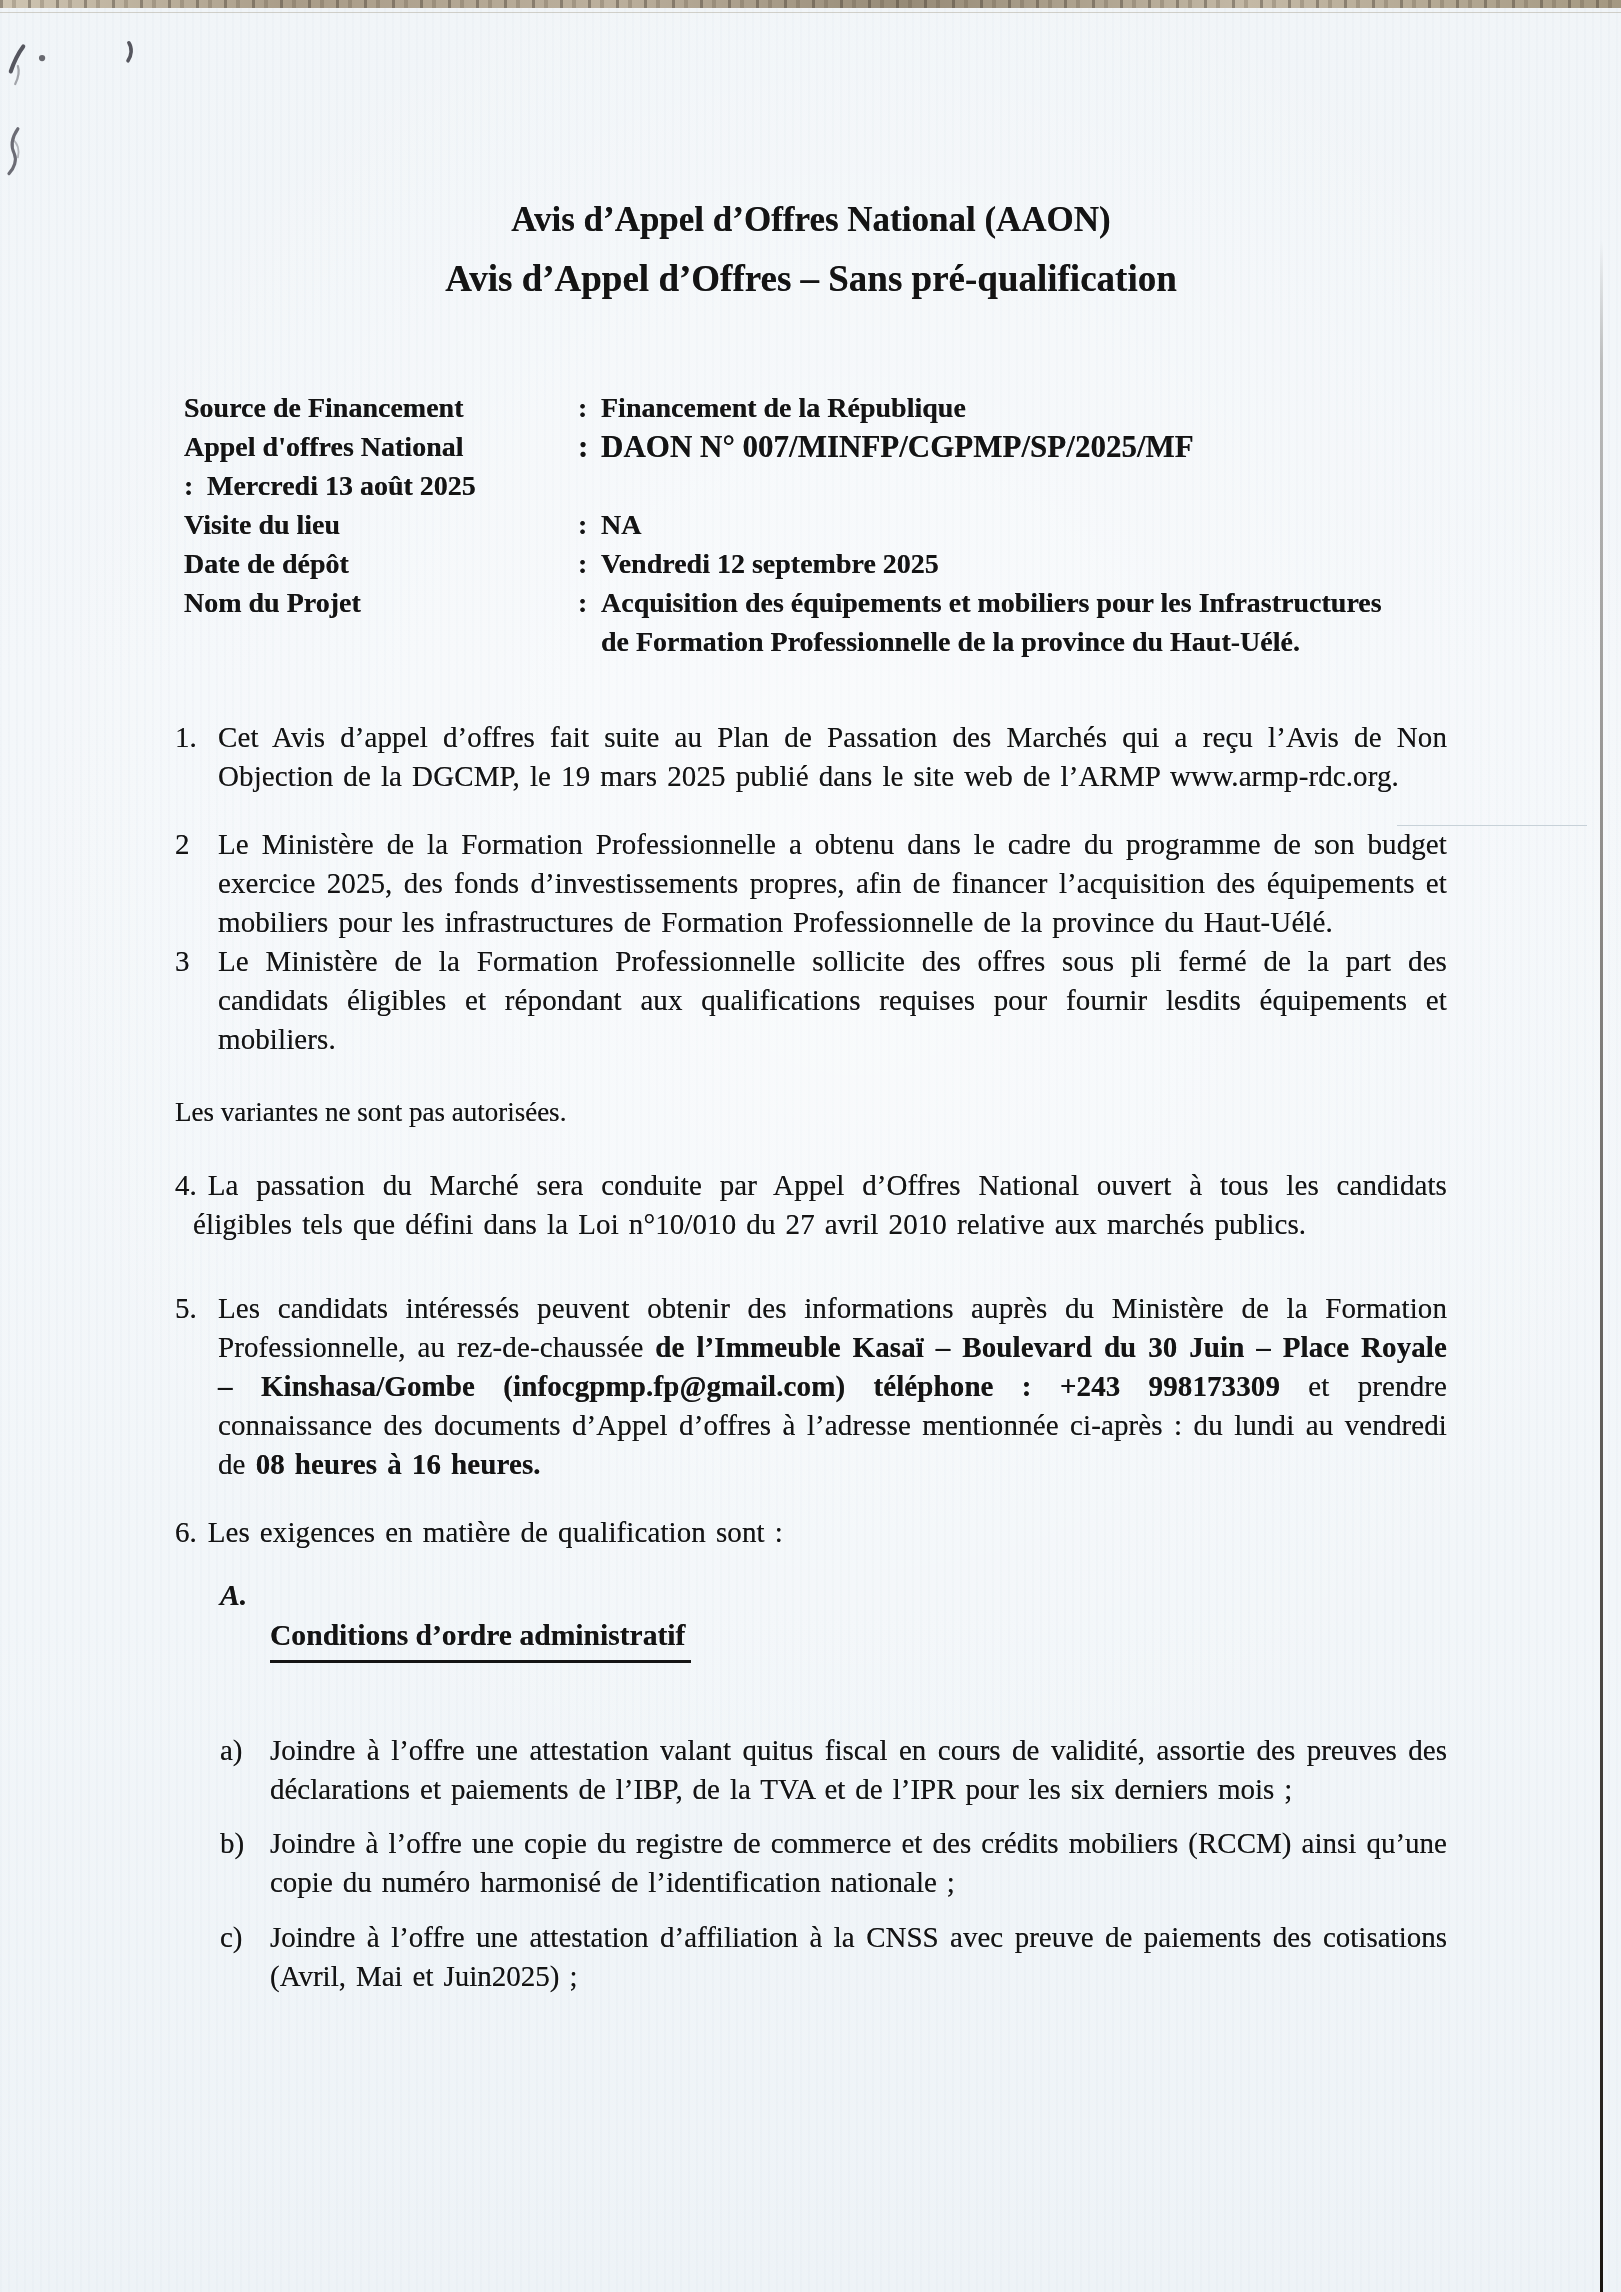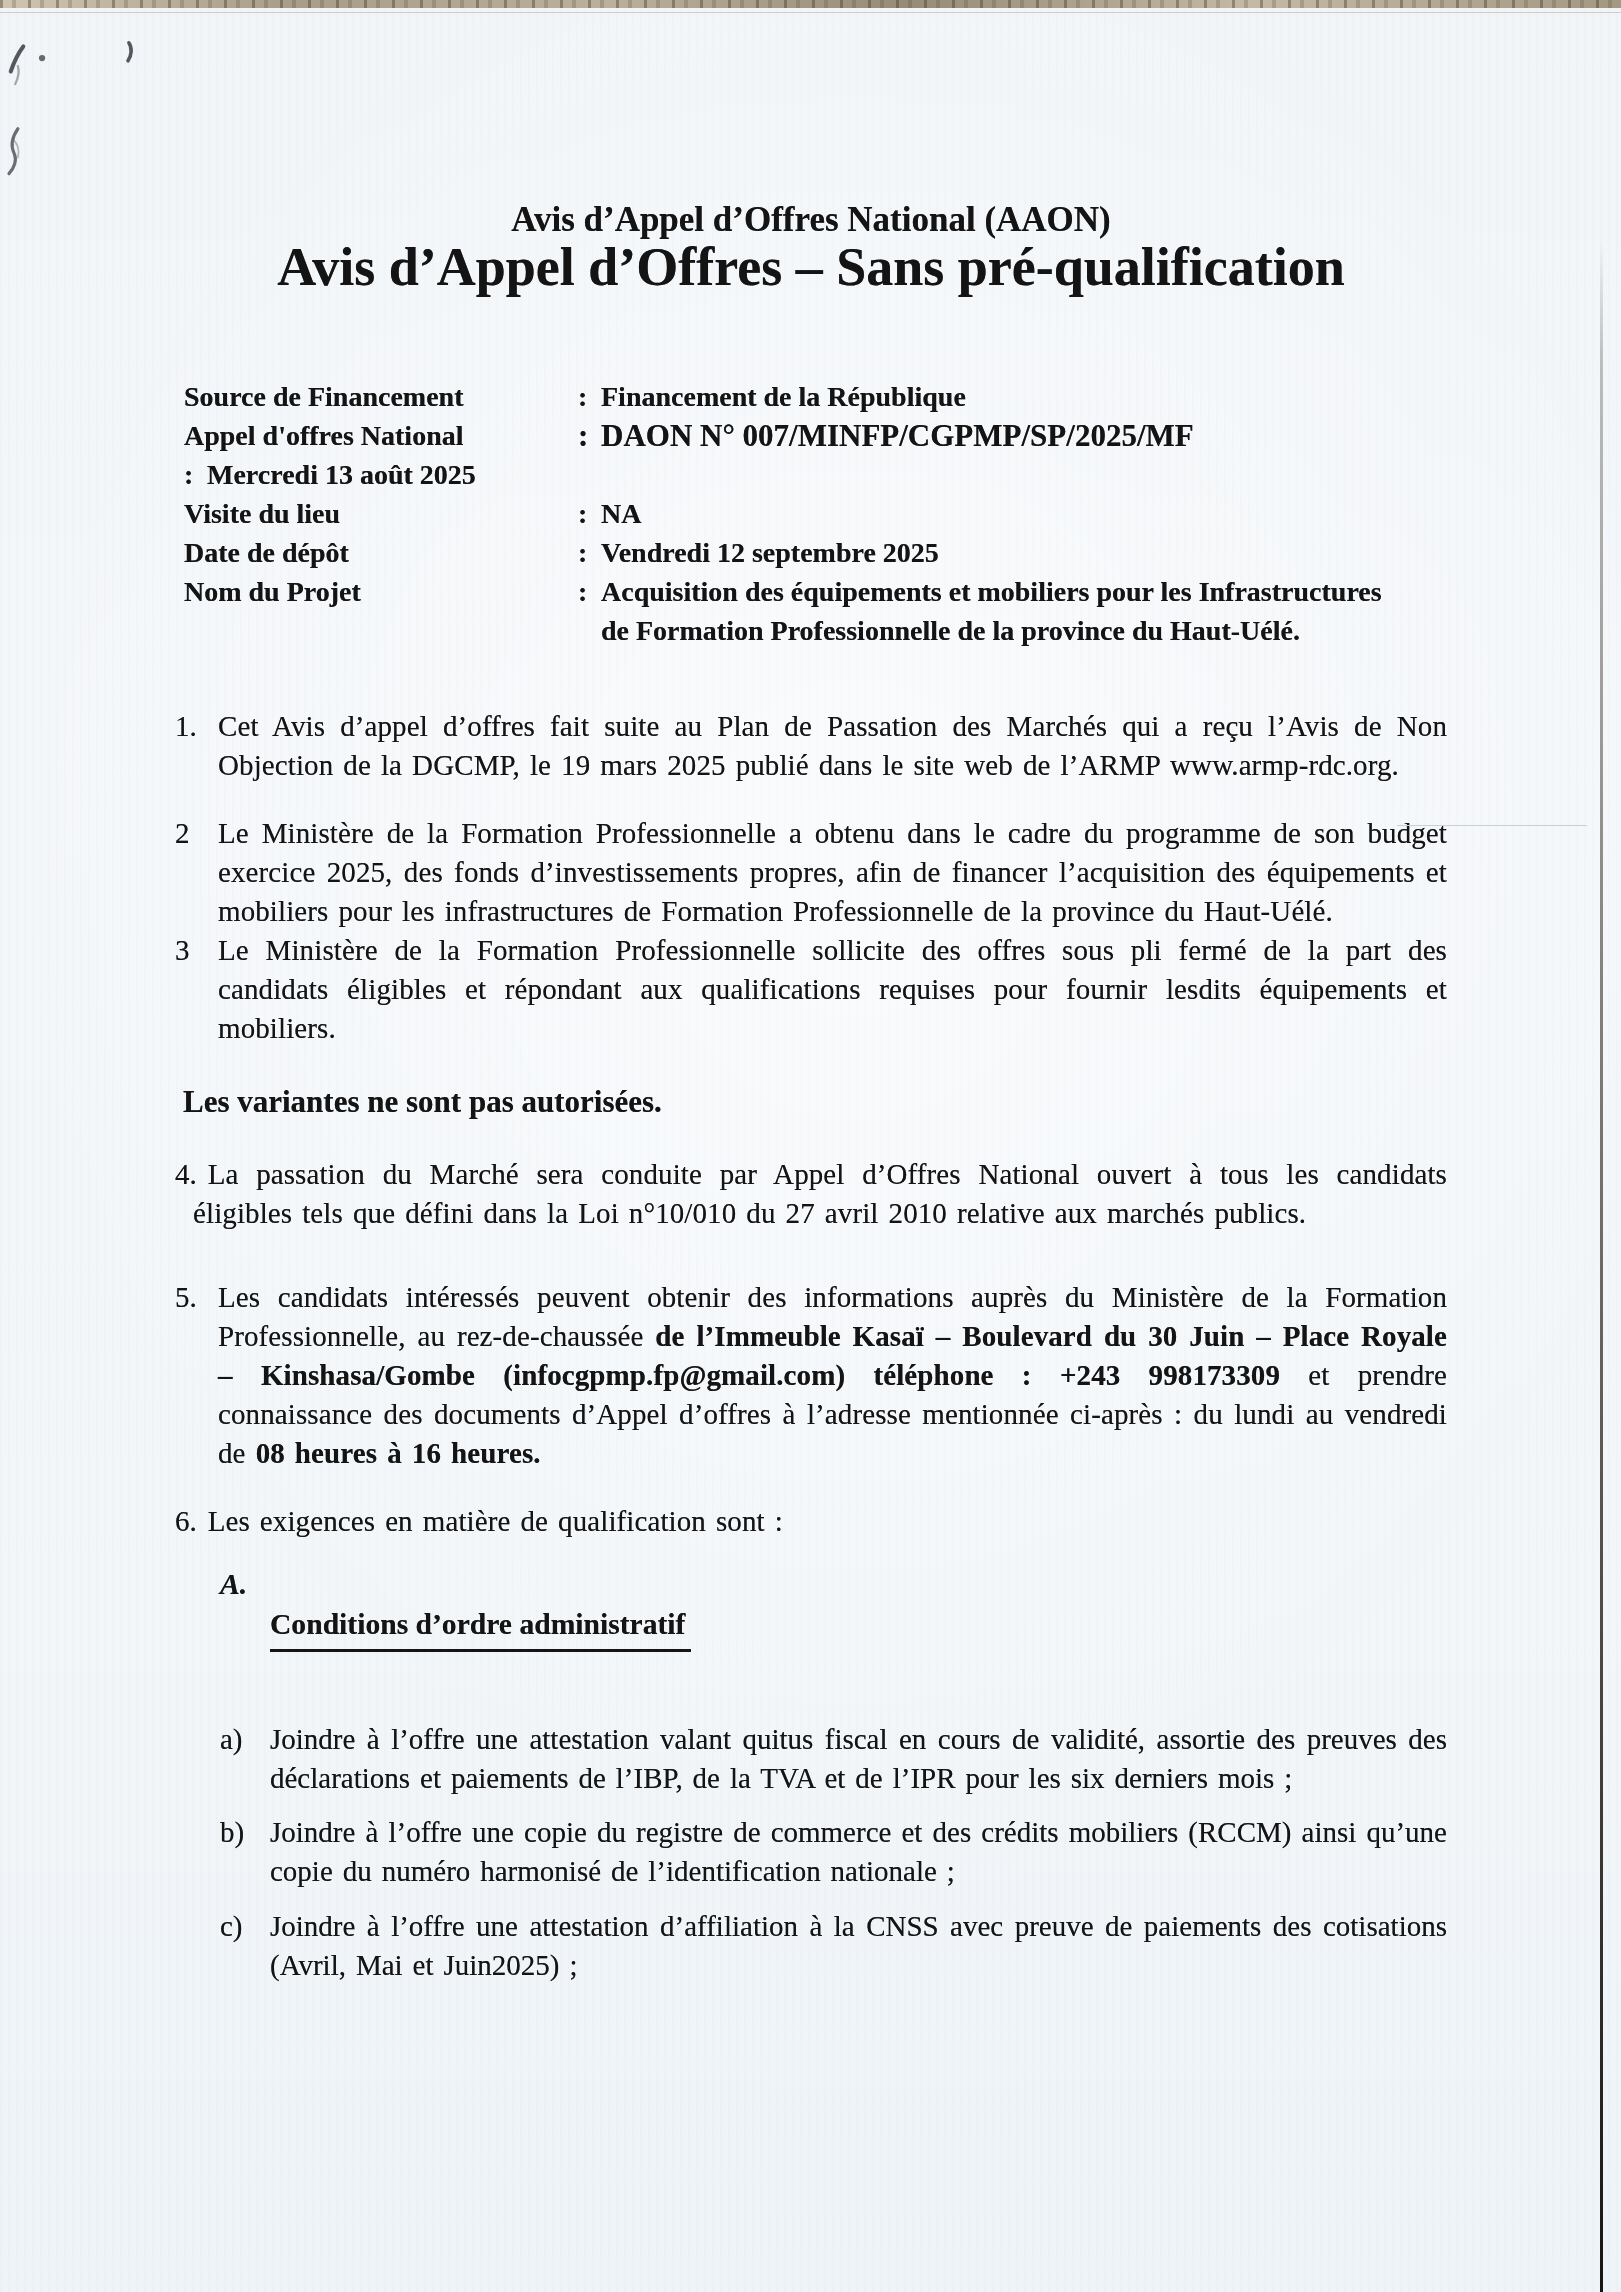--- a/index.html
+++ b/index.html
@@ -35,39 +35,39 @@
     background:linear-gradient(180deg, rgba(34,28,22,0.2), rgba(22,17,12,0.85));
   }
   .pen-marks{position:absolute;left:0;top:16px;width:179px;height:179px;}
 
   
   .content{position:absolute;left:175px;top:200px;width:1272px;}
   .ink{ text-shadow:0 0 0.5px rgba(10,10,14,0.6); }
 
   .doc-title{text-align:center;}
   .t1{font-size:35px;line-height:39px;font-weight:bold;}
-  .t2{font-size:54px;line-height:47px;font-weight:bold;margin-top:5px;}
+  .t2{font-size:37px;line-height:47px;font-weight:bold;margin-top:16px;}
 
   .info-table{margin-top:86px;margin-left:9px;}
   .info-row{display:grid;grid-template-columns:394px 1fr;line-height:39px;}
   .info-label{font-weight:bold;font-size:28px;}
   .info-value{display:flex;font-weight:bold;font-size:28px;}
   .info-value .colon{width:23px;flex:0 0 23px;}
   .info-value .vtext{max-width:806px;}
   .info-row.big .info-value{font-size:31px;}
 
   .p, .li{font-size:29px;line-height:39px;text-align:justify;word-spacing:2.7px;letter-spacing:0.1px;}
   .li{display:flex;}
   .li .num{flex:0 0 43px;}
   .li .ltext{flex:1;}
 
   .mt-item1{margin-top:57px;}
   .mt-item2{margin-top:29px;}
   .mt-item3{margin-top:0;}
-  .variants{margin-top:34px;font-weight:bold;font-size:31px;line-height:39px;margin-left:8px;}
+  .variants{margin-top:34px;font-weight:normal;font-size:27px;line-height:39px;}
   .item4{margin-top:34px;padding-left:18px;text-indent:-18px;}
   .item4 .num-inline{margin-right:10.7px;}
   .mt-item5{margin-top:45px;}
   .item6{margin-top:29px;}
   .item6 .num-inline{margin-right:10.7px;}
   .bold{font-weight:bold;}
 
   .secA{margin-top:24px;margin-left:45px;display:flex;font-size:29.6px;line-height:39px;font-weight:bold;}
   .secA .sa-num{flex:0 0 50px;font-style:italic;}
   .secA .sa-title{border-bottom:3.6px solid #151515;padding-bottom:4.5px;padding-right:5.4px;margin-top:40px;}

